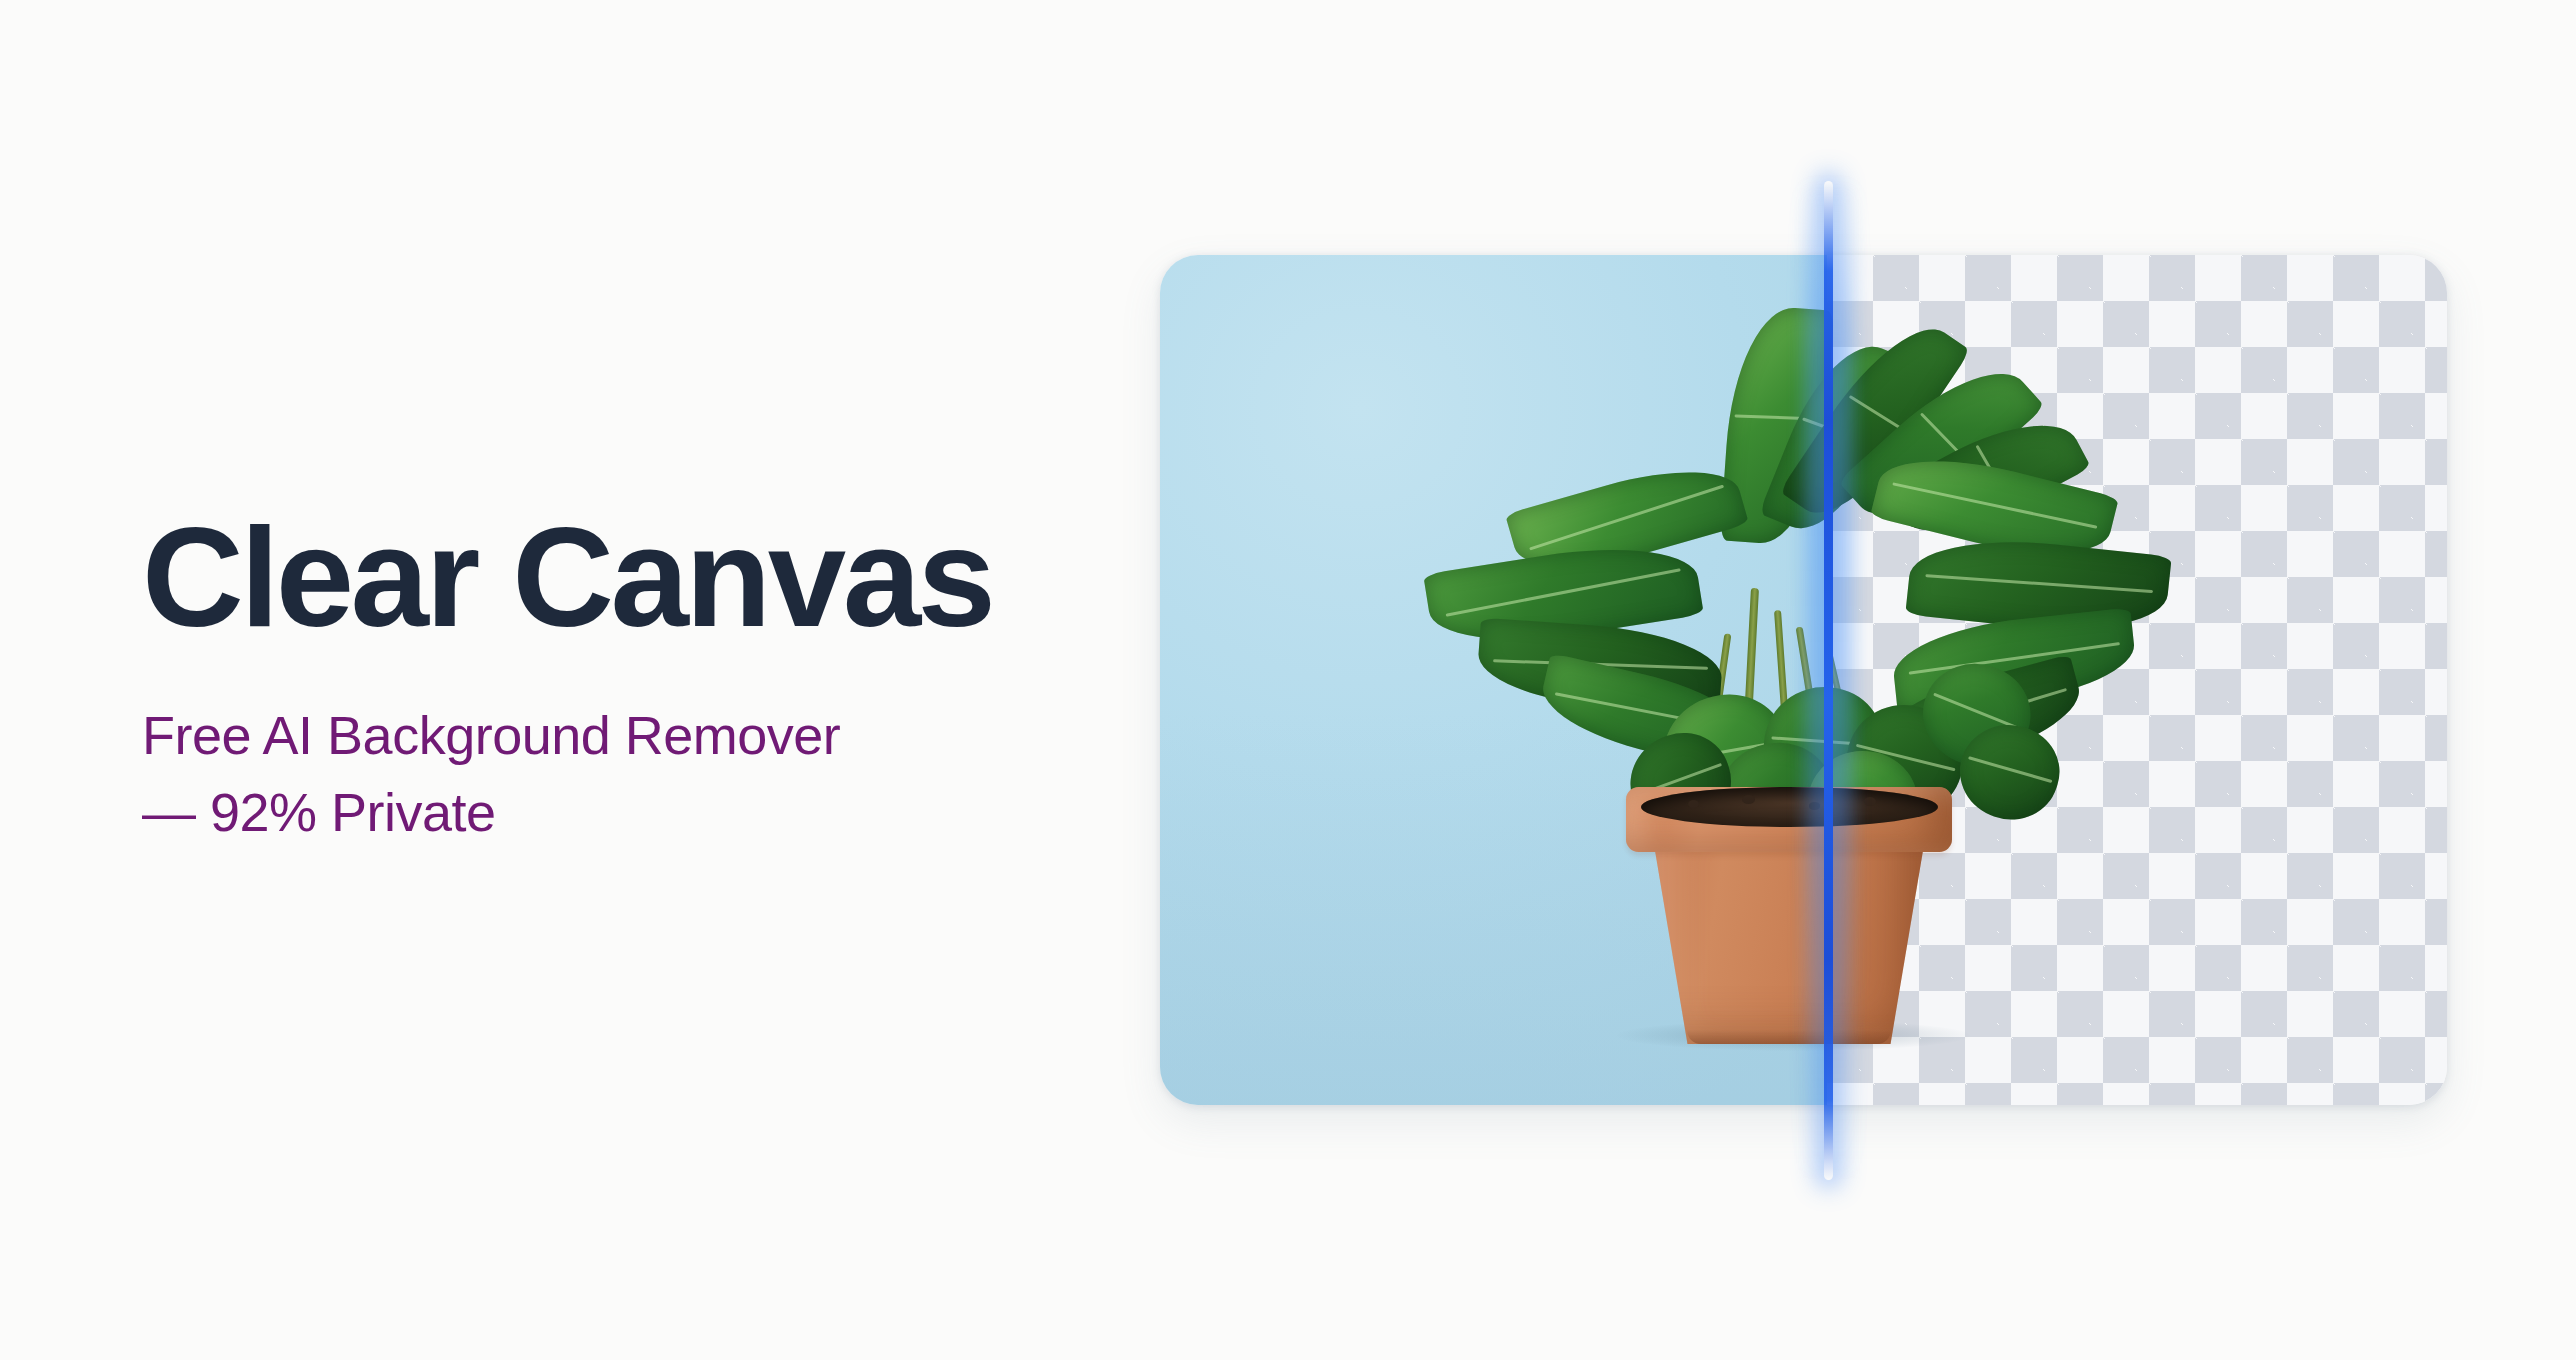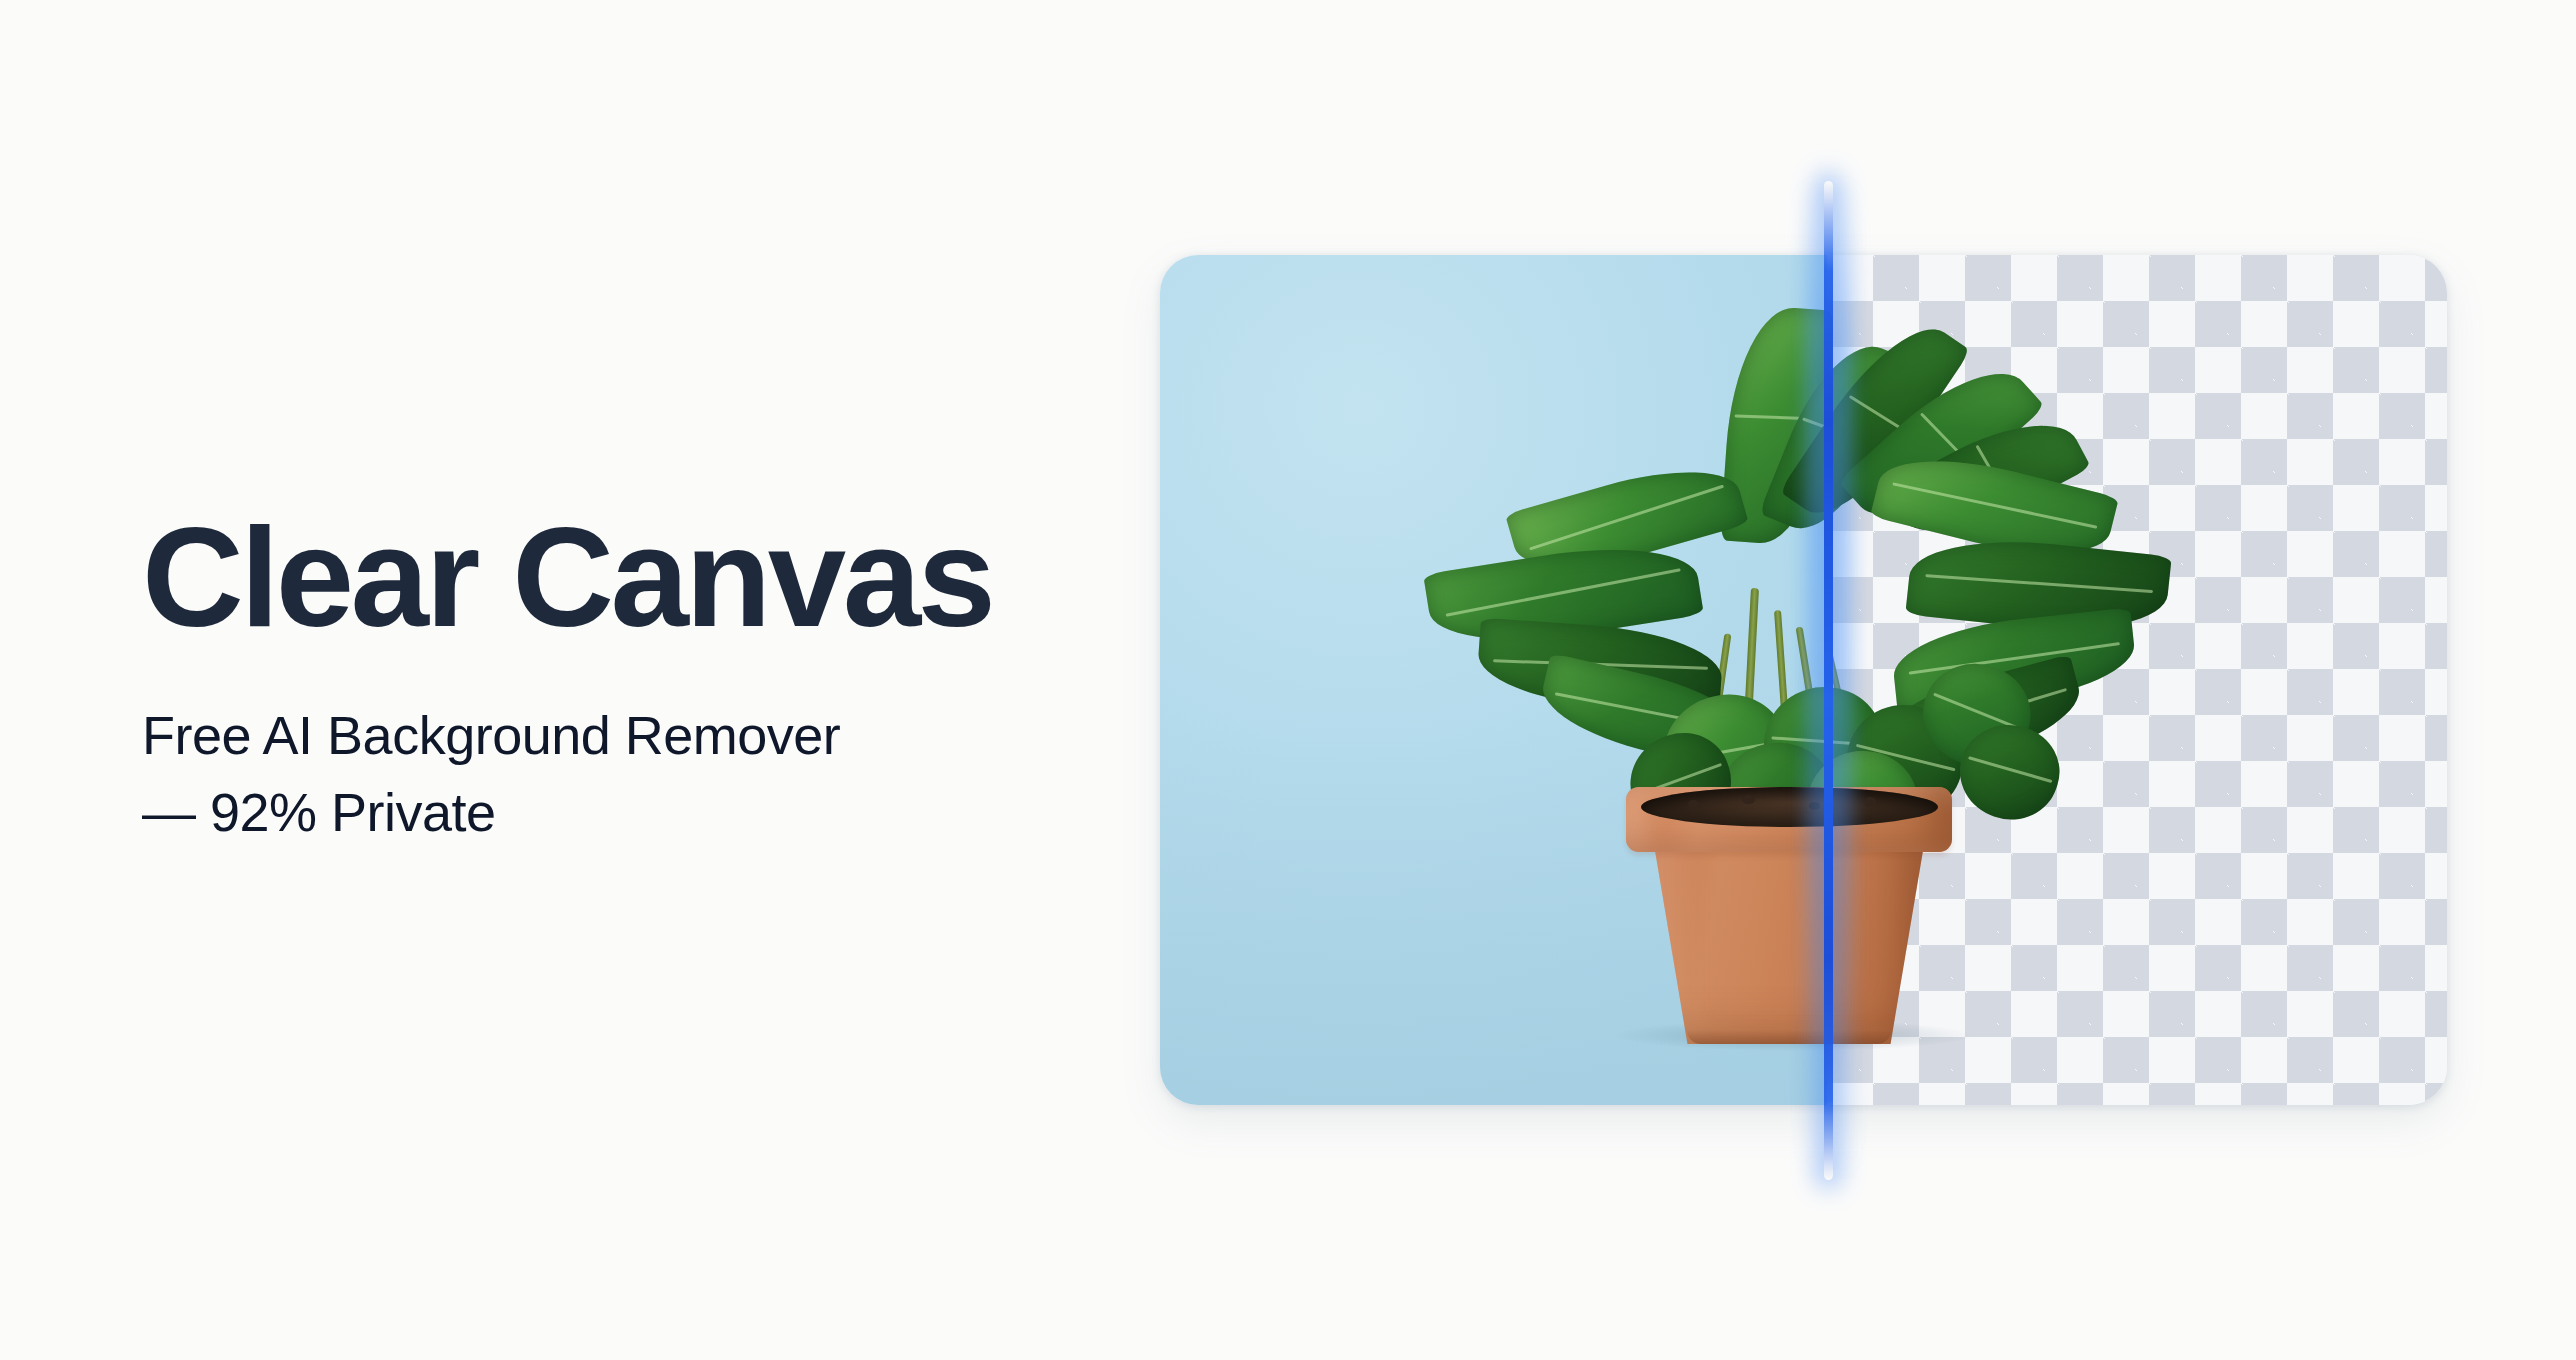--- a/index.html
+++ b/index.html
@@ -34,21 +34,21 @@
     color:#1e293b;
     white-space:nowrap;
   }
 
   .hero-subtitle {
     margin-top:49px;
     font-size:54px;
     font-weight:400;
     line-height:1.42;
     letter-spacing:-0.5px;
-    color:#0f172a;
+    color:#701a75;
     width:904px;
     overflow:hidden;
   }
   .hero-subtitle .sub-line { display:block; white-space:nowrap; }
 
   
   .compare-card {
     position:absolute;
     left:1160px;
     top:255px;

